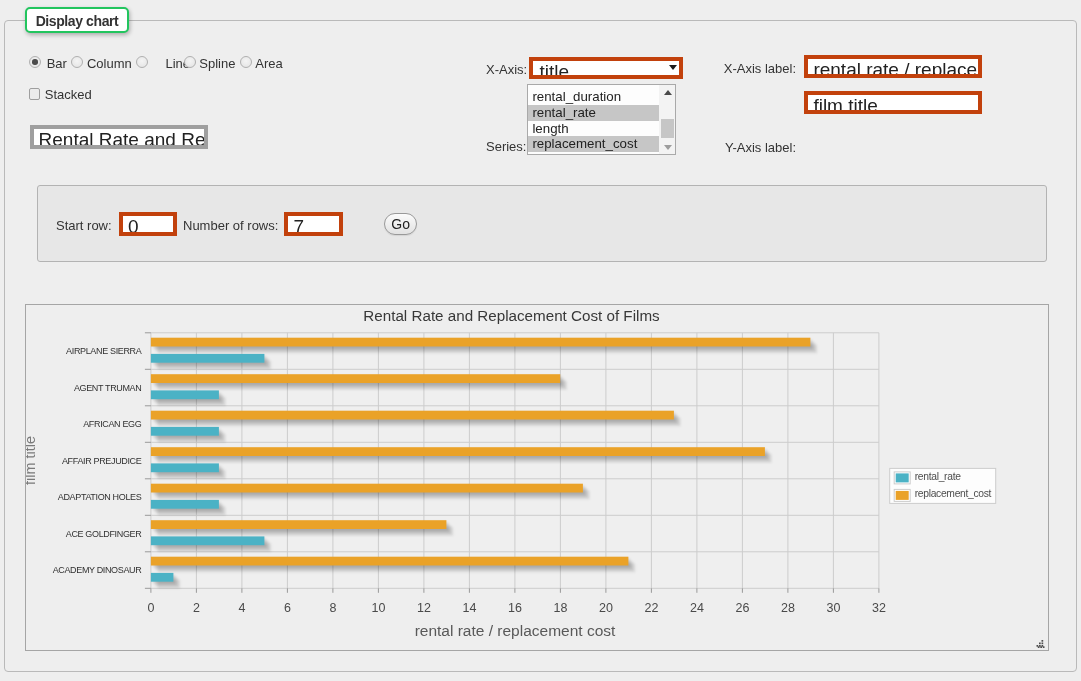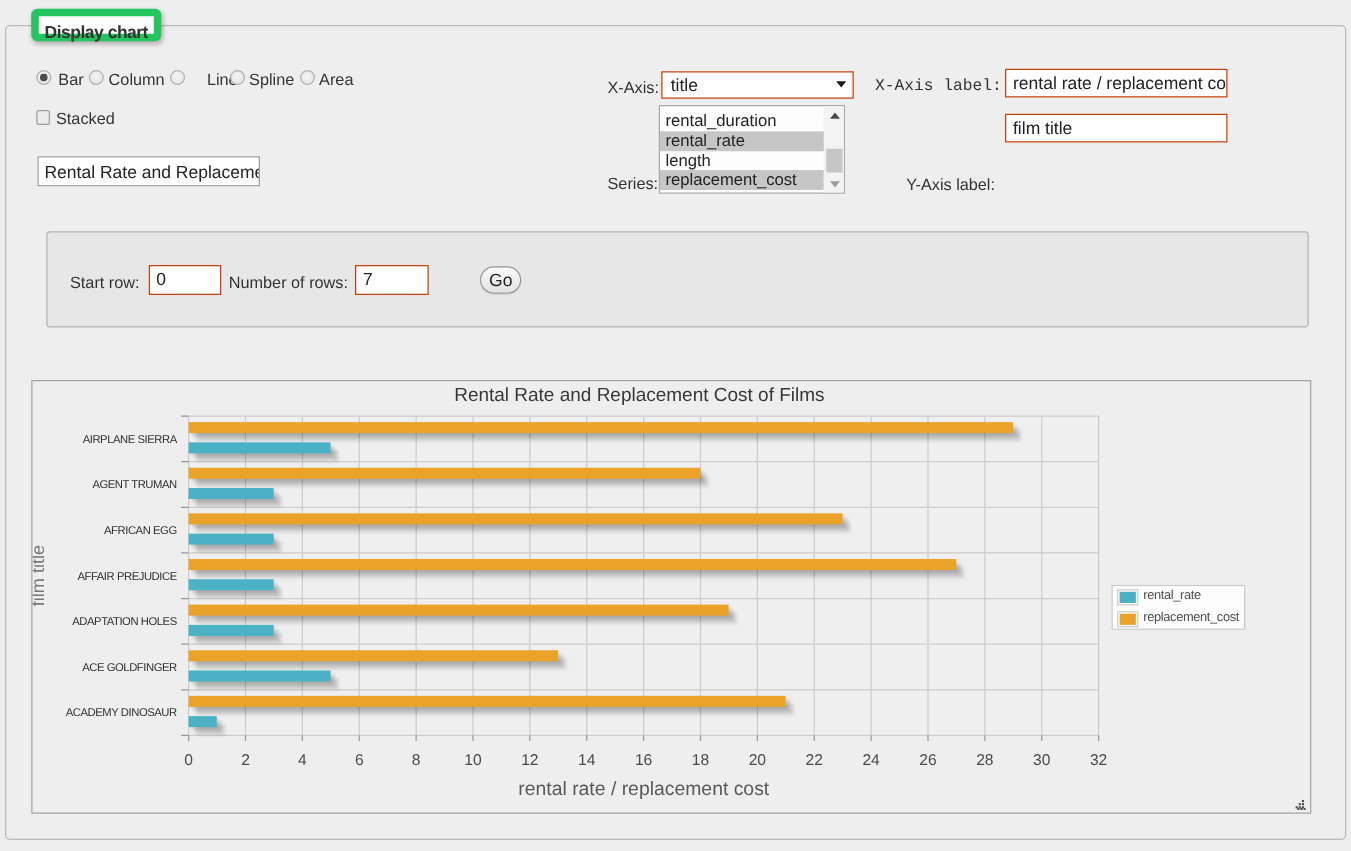--- a/index.html
+++ b/index.html
@@ -1,25 +1,25 @@
 <!DOCTYPE html>
 <html><head><meta charset="utf-8"><title>Display chart</title>
 <style>
 * { margin:0; padding:0; box-sizing:border-box; }
 html,body { width:1081px; height:681px; background:#eeeeee; font-family:"Liberation Sans",sans-serif; position:relative; overflow:hidden; }
 .abs { position:absolute; }
 .lbl { position:absolute; font-size:13px; color:#333; white-space:nowrap; }
-.inp { position:absolute; background:#fff; border:1px solid #c2410c; font-size:14px; color:#222;
+.inp { position:absolute; background:#fff; border:4px solid #c2410c; font-size:19px; color:#222;
        padding:0 0 0 5px; line-height:21px; white-space:nowrap; overflow:hidden; }
 </style></head>
 <body>
 
 <div class="abs" style="left:4px; top:20px; width:1073px; height:652px; border:1px solid #b9b9b9; border-radius:4px;"></div>
 
-<div class="abs" style="left:25px; top:7px; width:104px; height:26px; background:#fff; border:6px solid #22c55e; border-radius:5px; box-shadow:1px 2px 4px rgba(0,0,0,0.28); text-align:center; font-size:14px; font-weight:bold; letter-spacing:-0.4px; color:#333; line-height:24px;">Display chart</div>
+<div class="abs" style="left:25px; top:7px; width:104px; height:26px; background:#fff; border:2px solid #22c55e; border-radius:5px; box-shadow:1px 2px 4px rgba(0,0,0,0.28); text-align:center; font-size:14px; font-weight:bold; letter-spacing:-0.4px; color:#333; line-height:24px;">Display chart</div>
 
 <div class="abs" style="left:29.2px; top:56.2px; width:12.2px; height:12.2px; border:1.3px solid #b0b0b0; border-radius:50%; background:radial-gradient(circle at 50% 40%, #f4f4f4, #e2e2e2);">
     <div style="position:absolute;left:2px;top:2px;width:5.6px;height:5.6px;border-radius:50%;background:#4c4c4c;"></div>
   </div>
 <div class="lbl" style="left:46.7px; top:55.9px;">Bar</div>
 <div class="abs" style="left:71px; top:56.2px; width:12.2px; height:12.2px; border:1.3px solid #b0b0b0; border-radius:50%; background:radial-gradient(circle at 50% 40%, #f4f4f4, #e2e2e2);"></div>
 <div class="lbl" style="left:86.9px; top:55.9px;">Column</div>
 <div class="abs" style="left:136.2px; top:56.2px; width:12.2px; height:12.2px; border:1.3px solid #b0b0b0; border-radius:50%; background:radial-gradient(circle at 50% 40%, #f4f4f4, #e2e2e2);"></div>
 <div class="lbl" style="left:151.5px; top:55.9px;margin-left:14px;">Line</div>
 <div class="abs" style="left:184px; top:56.2px; width:12.2px; height:12.2px; border:1.3px solid #b0b0b0; border-radius:50%; background:radial-gradient(circle at 50% 40%, #f4f4f4, #e2e2e2);"></div>
@@ -49,21 +49,21 @@
     <div style="position:absolute; top:0; left:0; width:16px; height:13.5px; background:#f3f3f3;">
         <div style="position:absolute;left:4.3px;top:5px;width:0;height:0;border-left:4.2px solid transparent;border-right:4.2px solid transparent;border-bottom:5.2px solid #4a4a4a;"></div>
       </div>
     <div style="position:absolute; bottom:0; left:0; width:16px; height:13.5px; background:#f3f3f3;">
         <div style="position:absolute;left:4.3px;top:5px;width:0;height:0;border-left:4.2px solid transparent;border-right:4.2px solid transparent;border-top:5.2px solid #9d9d9d;"></div>
       </div>
     <div style="position:absolute; left:2px; top:34px; width:12.5px; height:18.5px; background:#c6c6c6;"></div>
   </div>
 </div>
 
-<div class="lbl" style="left:700px; top:61px; width:96px; text-align:right;font-family:Liberation Mono, monospace;">X-Axis label:</div>
+<div class="lbl" style="left:700px; top:61px; width:96px; text-align:right;">X-Axis label:</div>
 <div class="inp" style="left:804.4px; top:55.3px; width:177.5px; height:22.8px;">rental rate / replacement cost</div>
 <div class="lbl" style="left:700px; top:97px; width:96px; text-align:right;margin-top:43px;">Y-Axis label:</div>
 <div class="inp" style="left:804.4px; top:91.3px; width:177.5px; height:22.8px;">film title</div>
 
 <div class="abs" style="left:36.7px; top:185px; width:1010px; height:76.5px; background:#e7e7e7; border:1px solid #b3b3b3; border-radius:3px;"></div>
 <div class="lbl" style="left:56px; top:217.5px;">Start row:</div>
 <div class="inp" style="left:119px; top:212px; width:57.5px; height:23.5px;">0</div>
 <div class="lbl" style="left:183px; top:217.5px;">Number of rows:</div>
 <div class="inp" style="left:284.4px; top:212px; width:59px; height:23.5px;">7</div>
 <div class="abs" style="left:364.1px; top:213.2px; width:33px; height:22.3px; border:1px solid #999; border-radius:11.5px; background:linear-gradient(#fbfbfb,#e2e2e2); text-align:center; font-size:14px; color:#222; line-height:20.5px; box-shadow:0 1px 1px rgba(0,0,0,0.08);margin-left:20px;">Go</div>

